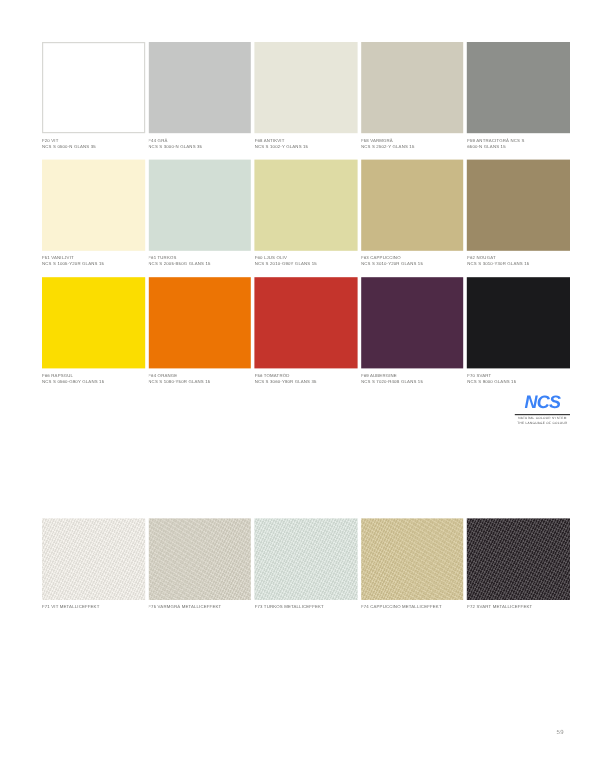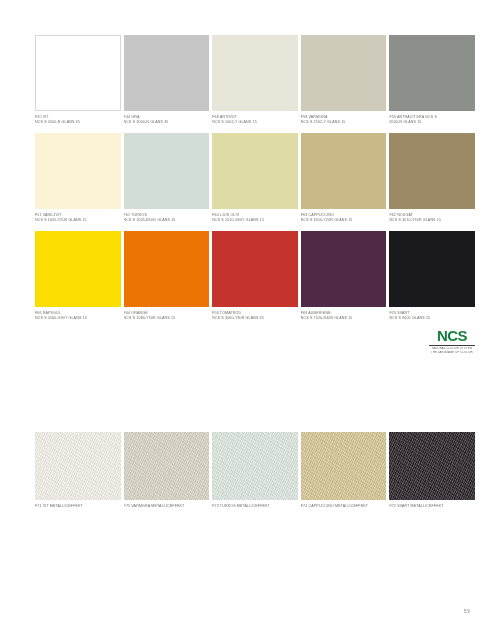--- a/index.html
+++ b/index.html
@@ -94,22 +94,23 @@
     top: 328px;
     width: 46px;
     text-align: center;
     user-select: none;
   }
   .ncs-mark {
     font-family: "Liberation Sans", sans-serif;
     font-weight: bold;
     font-size: 15px;
     letter-spacing: -0.6px;
-    color: #15803d;
+    color: #3b82f6;
     line-height: 1;
+    font-style: italic;
   }
   .ncs-rule {
     width: 100%;
     height: 1px;
     background: #3a3a3a;
     margin: 1.5px 0 1.5px 0;
   }
   .ncs-sub {
     font-size: 2.6px;
     letter-spacing: 0.25px;

